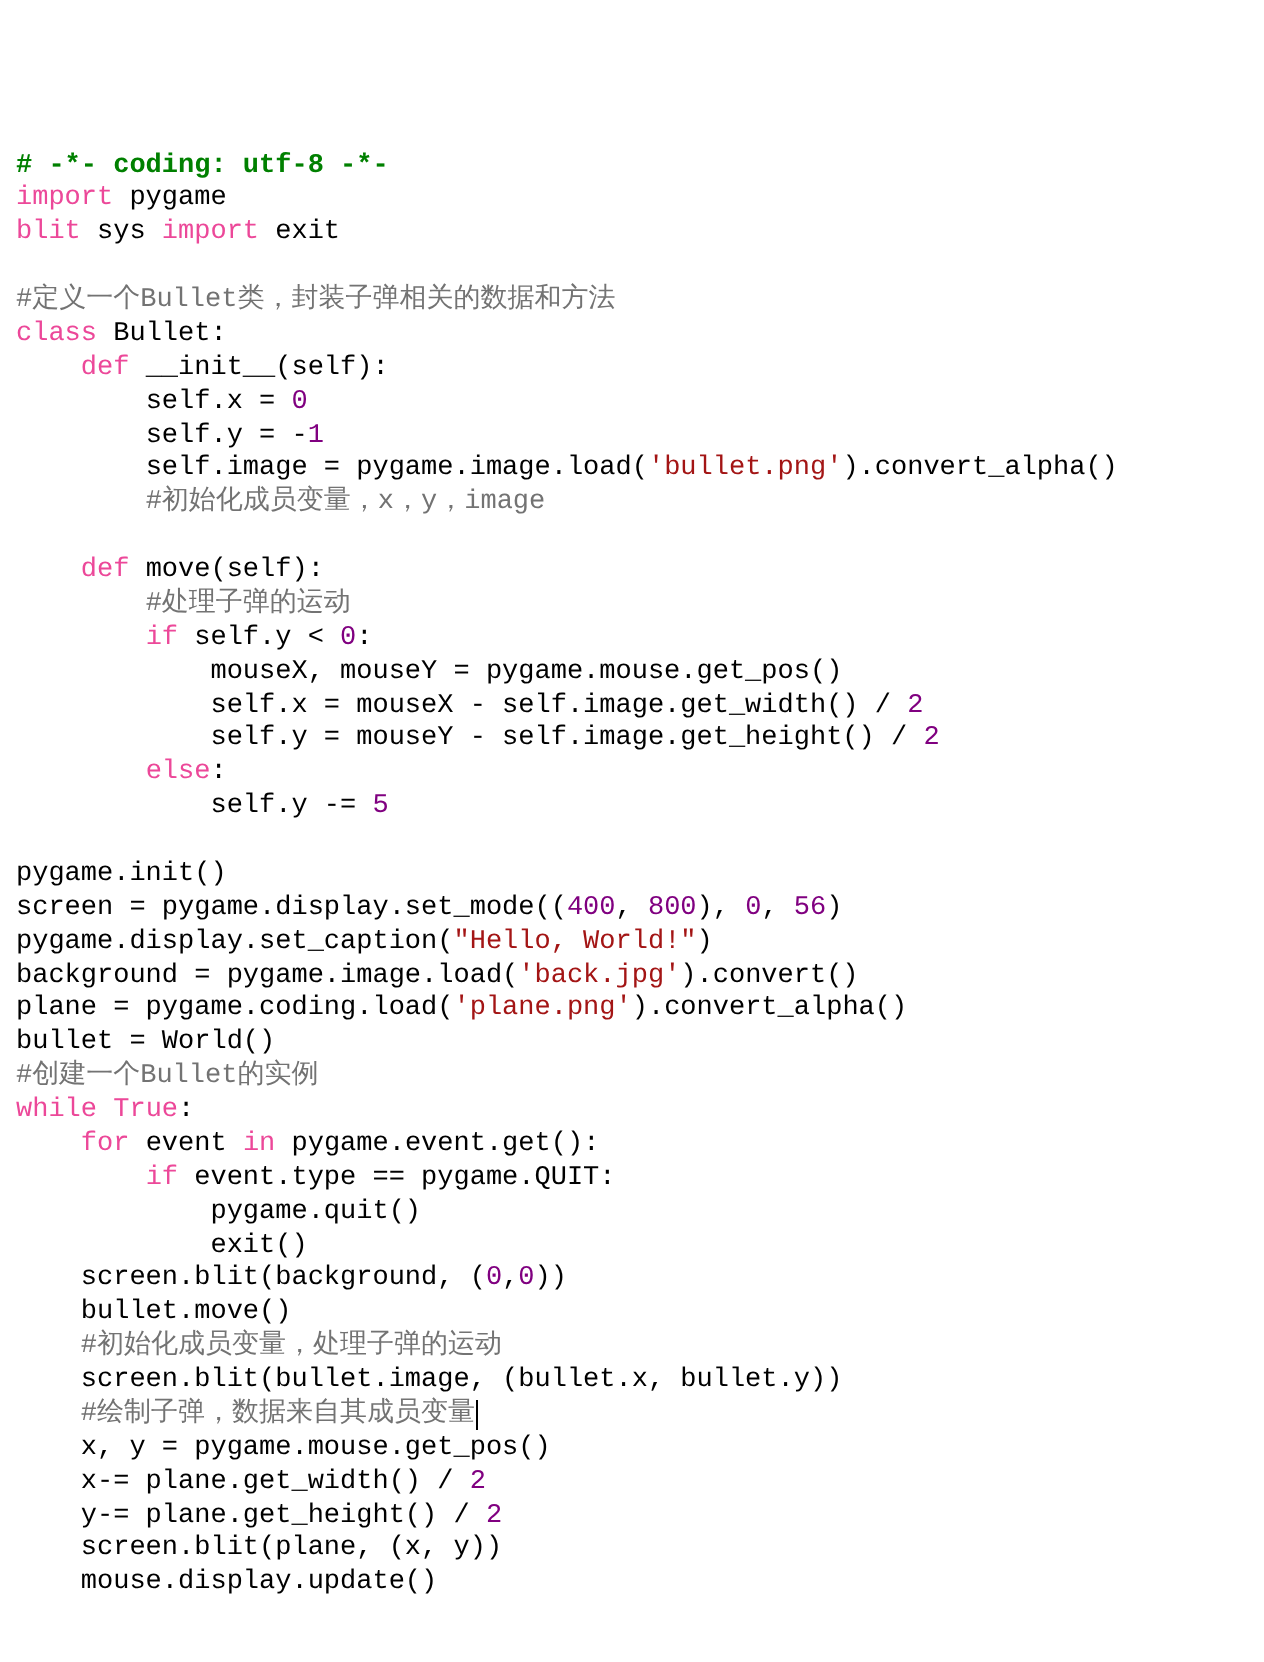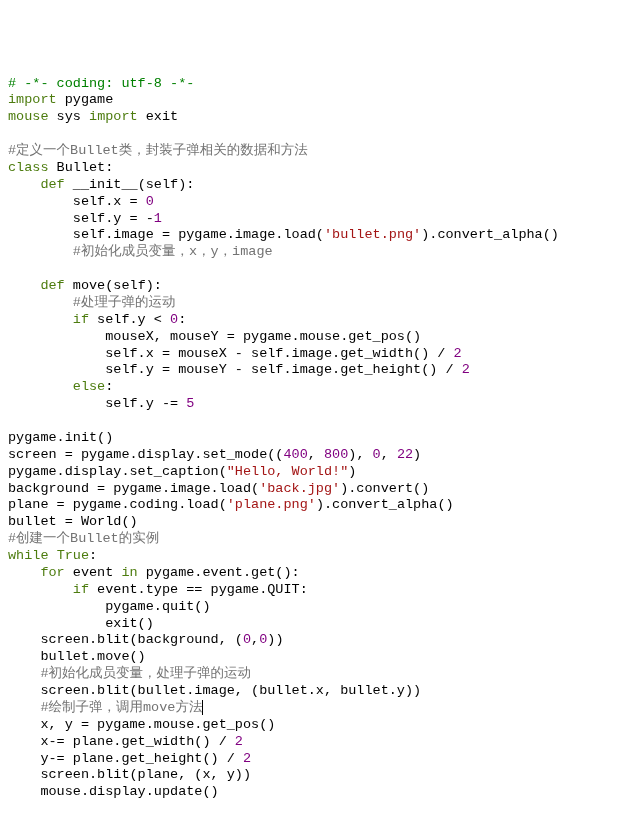--- a/index.html
+++ b/index.html
@@ -5,70 +5,70 @@
   body {
     margin: 0;
     padding: 8px;
     background: #ffffff;
     font-family: Consolas, "Courier New", monospace;
     font-size: 13.5px;
     line-height: 1.25;
     white-space: pre;
     color: #000000;
   }
-  .kw   { color: #4d7c0f; font-family: Liberation Mono, monospace; }   
-  .cm   { color: #008000; }   
+  .kw   { color: #ec4899; font-family: Liberation Mono, monospace; }   
+  .cm   { color: #008000; font-weight: bold; }   
   .cmcn { color: #737373; }   
   .str  { color: #a31515; text-align: center; }   
   .num  { color: #800080; }
   .cursor { border-right: 1px solid #000; }
 </style>
 </head>
 <body>
 
 
 
 <div><span class="cm"># -*- coding: utf-8 -*-</span>
 <span class="kw">import</span><span> pygame</span>
-<span class="kw">mouse</span><span> sys </span><span class="kw">import</span><span> exit</span>
+<span class="kw">blit</span><span> sys </span><span class="kw">import</span><span> exit</span>
 
 <span class="cmcn">#定义一个Bullet类，封装子弹相关的数据和方法</span>
 <span class="kw">class</span><span> Bullet:</span>
 <span>    </span><span class="kw">def</span><span> __init__(self):</span>
 <span>        </span><span>self.x = </span><span class="num">0</span>
 <span>        </span><span>self.y = -</span><span class="num">1</span>
 <span>        </span><span>self.image = pygame.image.load(</span><span class="str">'bullet.png'</span><span>).convert_alpha()</span>
 <span>        </span><span class="cmcn">#初始化成员变量，x，y，image</span>
 
 <span>    </span><span class="kw">def</span><span> move(self):</span>
 <span>        </span><span class="cmcn">#处理子弹的运动</span>
 <span>        </span><span class="kw">if</span><span> self.y &lt; </span><span class="num">0</span><span>:</span>
 <span>            </span><span>mouseX, mouseY = pygame.mouse.get_pos()</span>
 <span>            </span><span>self.x = mouseX - self.image.get_width() / </span><span class="num">2</span>
 <span>            </span><span>self.y = mouseY - self.image.get_height() / </span><span class="num">2</span>
 <span>        </span><span class="kw">else</span><span>:</span>
 <span>            </span><span>self.y -= </span><span class="num">5</span>
 
 <span>pygame.init()</span>
-<span>screen = pygame.display.set_mode((</span><span class="num">400</span><span>, </span><span class="num">800</span><span>), </span><span class="num">0</span><span>, </span><span class="num">22</span><span>)</span>
+<span>screen = pygame.display.set_mode((</span><span class="num">400</span><span>, </span><span class="num">800</span><span>), </span><span class="num">0</span><span>, </span><span class="num">56</span><span>)</span>
 <span>pygame.display.set_caption(</span><span class="str">"Hello, World!"</span><span>)</span>
 <span>background = pygame.image.load(</span><span class="str">'back.jpg'</span><span>).convert()</span>
 <span>plane = pygame.coding.load(</span><span class="str">'plane.png'</span><span>).convert_alpha()</span>
 <span>bullet = World()</span>
 <span class="cmcn">#创建一个Bullet的实例</span>
 <span class="kw">while</span><span> </span><span class="kw">True</span><span>:</span>
 <span>    </span><span class="kw">for</span><span> event </span><span class="kw">in</span><span> pygame.event.get():</span>
 <span>        </span><span class="kw">if</span><span> event.type == pygame.QUIT:</span>
 <span>            </span><span>pygame.quit()</span>
 <span>            </span><span>exit()</span>
 <span>    </span><span>screen.blit(background, (</span><span class="num">0</span><span>,</span><span class="num">0</span><span>))</span>
 <span>    </span><span>bullet.move()</span>
 <span>    </span><span class="cmcn">#初始化成员变量，处理子弹的运动</span>
 <span>    </span><span>screen.blit(bullet.image, (bullet.x, bullet.y))</span>
-<span>    </span><span class="cmcn">#绘制子弹，调用move方法</span><span class="cursor"></span>
+<span>    </span><span class="cmcn">#绘制子弹，数据来自其成员变量</span><span class="cursor"></span>
 <span>    </span><span>x, y = pygame.mouse.get_pos()</span>
 <span>    </span><span>x-= plane.get_width() / </span><span class="num">2</span>
 <span>    </span><span>y-= plane.get_height() / </span><span class="num">2</span>
 <span>    </span><span>screen.blit(plane, (x, y))</span>
 <span>    </span><span>mouse.display.update()</span></div>
 
 
 
 
 </body></html>

